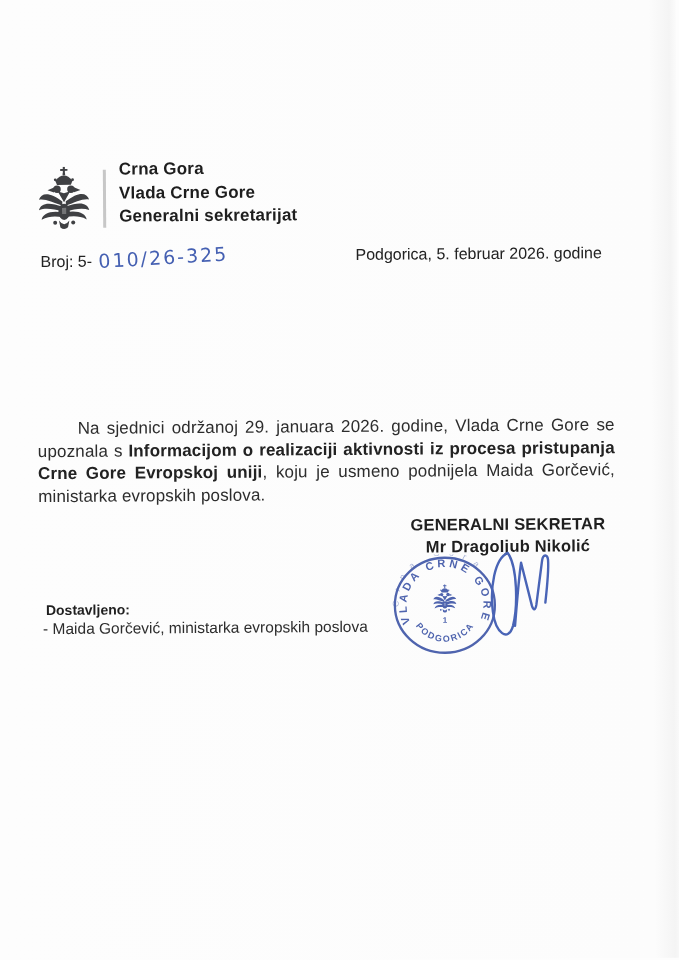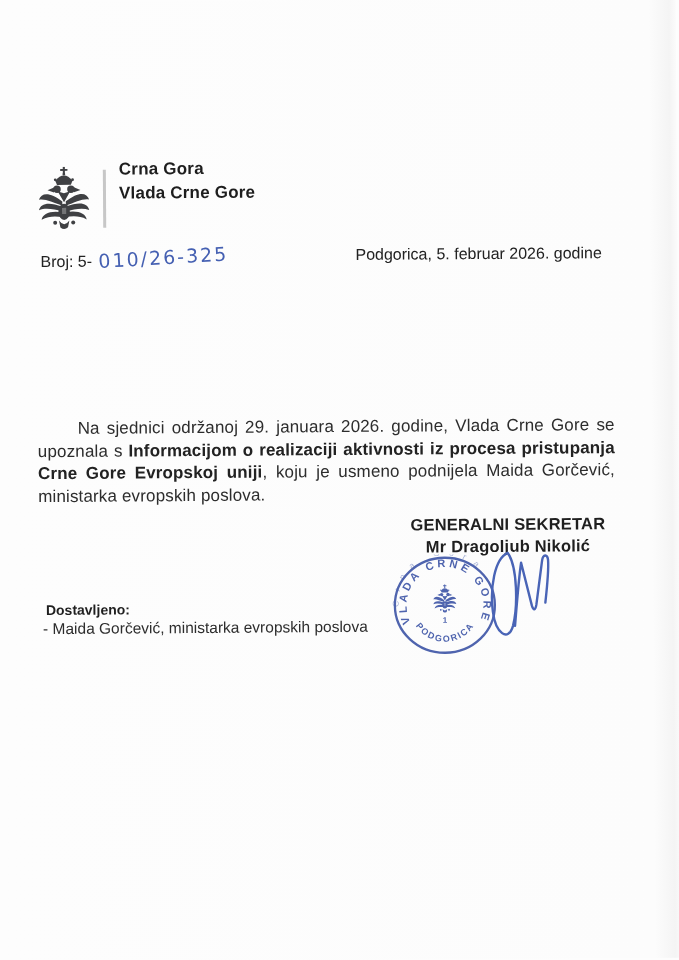--- a/index.html
+++ b/index.html
@@ -90,20 +90,21 @@
 
 <div class="sheet">
 
   <svg class="coa" viewBox="0 0 60 72" aria-hidden="true">
     <use href="#eagle"></use>
   </svg>
   <div class="lh-sep"></div>
   <div class="lh-text">
     <div>Crna Gora</div>
     <div>Vlada Crne Gore</div>
+    <div>Generalni sekretarijat</div>
   </div>
 
   <div class="refline">
     <span>Broj: 5-</span><span class="hand">010/26-325</span>
   </div>
 
   <div class="dateline">Podgorica, 5. februar 2026. godine</div>
 
   <p class="para"><span>Na sjednici održanoj 29. januara 2026. godine, Vlada Crne Gore se upoznala s </span><b>Informacijom o realizaciji aktivnosti iz procesa pristupanja Crne Gore Evropskoj uniji</b><span>, koju je usmeno podnijela Maida Gorčević, ministarka evropskih poslova.</span></p>
 

